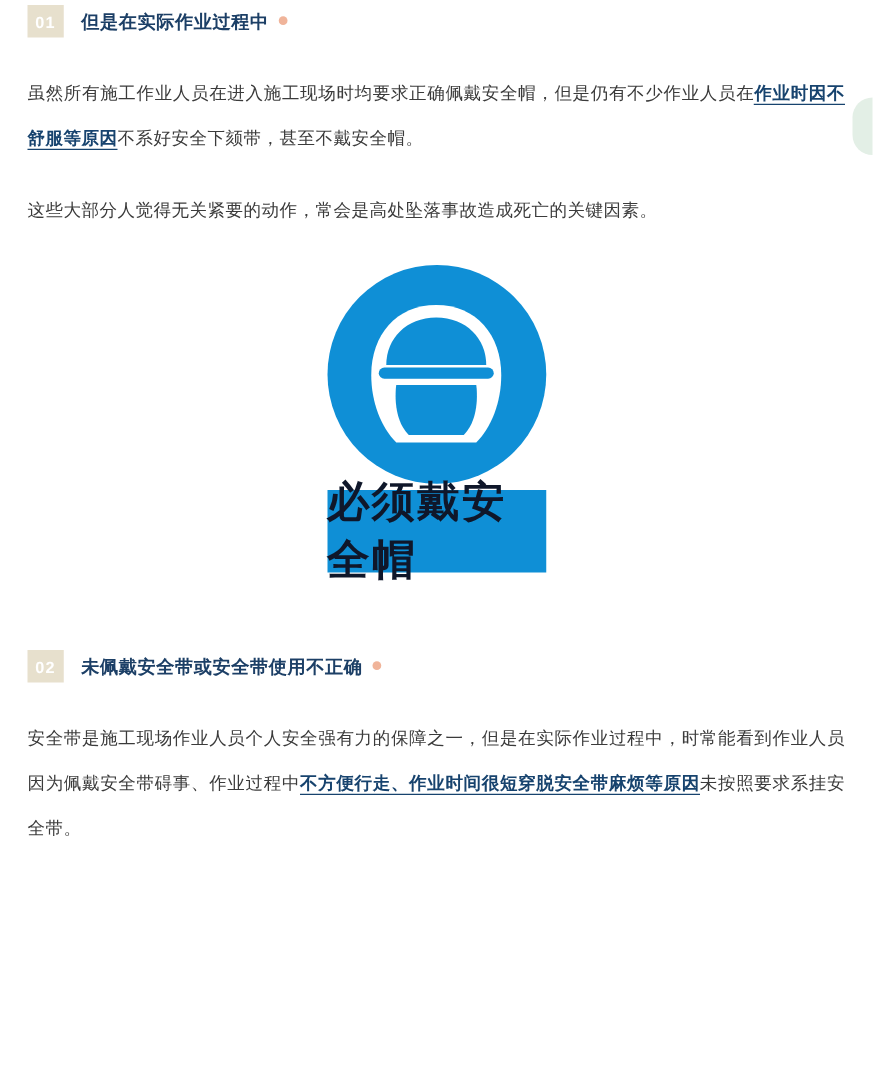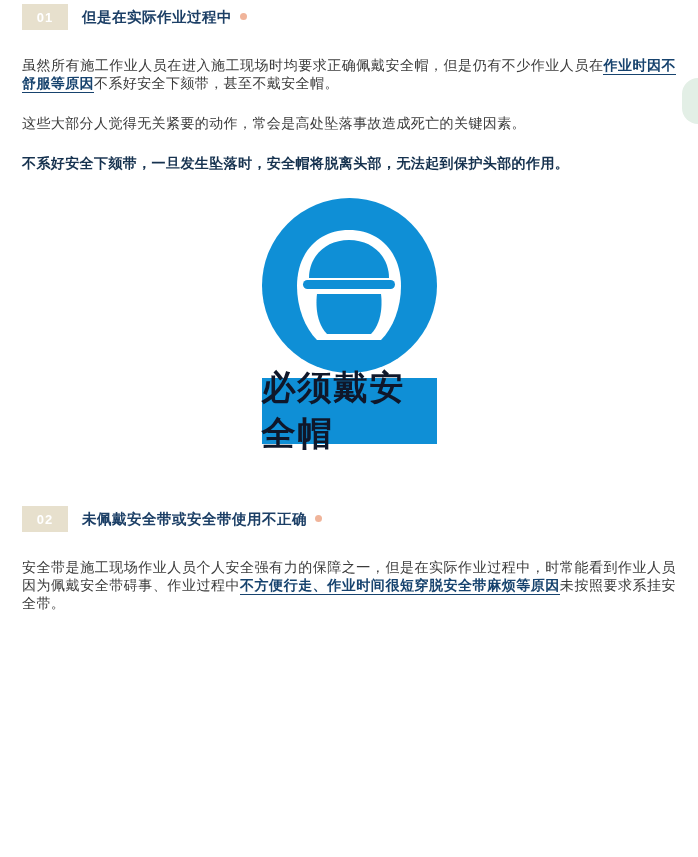--- a/index.html
+++ b/index.html
@@ -55,21 +55,21 @@
 
   
   .item-head {
     position: relative;
     margin: 0 0 0 22px;
     height: 34px;
     display: flex;
     align-items: center;
   }
   .item-num {
-    width: 46px;
+    width: 29px;
     height: 26px;
     background: #e7e0cd;
     color: #ffffff;
     font-size: 13px;
     font-weight: bold;
     display: flex;
     align-items: center;
     justify-content: center;
     letter-spacing: 1px;
     flex: 0 0 auto;
@@ -89,21 +89,21 @@
     border-radius: 50%;
     background: #f0b49a;
     margin-left: 8px;
     vertical-align: 2px;
   }
 
   
   .para {
     margin: 22px 22px 0 22px;
     font-size: 14px;
-    line-height: 18px;
+    line-height: 36px;
     color: #3b3b3b;
     text-align: justify;
     letter-spacing: 0.4px;
   }
   .para.bold {
     font-weight: bold;
     color: #16324f;
   }
   .hl {
     font-weight: bold;
@@ -176,21 +176,20 @@
   <div class="edge-blob"></div>
 
 
   <div class="item-head">
     <div class="item-num">01</div>
     <div class="item-title"><span>但是在实际作业过程中</span><span class="dot"></span></div>
   </div>
 
   <p class="para" id="p1"><span>虽然所有施工作业人员在进入施工现场时均要求正确佩戴安全帽，但是仍有不少作业人员在</span><span class="hl">作业时因不舒服等原因</span><span>不系好安全下颏带，甚至不戴安全帽。</span></p>
   <p class="para" id="p2"><span>这些大部分人觉得无关紧要的动作，常会是高处坠落事故造成死亡的关键因素。</span></p>
-  <p class="para bold" id="p3"><span>不系好安全下颏带，一旦发生坠落时，安全帽将脱离头部，无法起到保护头部的作用。</span></p>
 
   <div class="sign-wrap">
     <div class="sign">
       <div class="sign-circle"></div>
       <svg class="helmet" width="124" height="124" viewBox="0 0 124 124">
 
         <path d="M62 6 C30 6 10 30 10 62 C10 84 18 104 30 116 L94 116 C106 104 114 84 114 62 C114 30 94 6 62 6 Z" fill="#ffffff"></path>
 
         <path d="M62 16 C38 16 22 33 22 54 L102 54 C102 33 86 16 62 16 Z" fill="#0f8fd6"></path>
 

